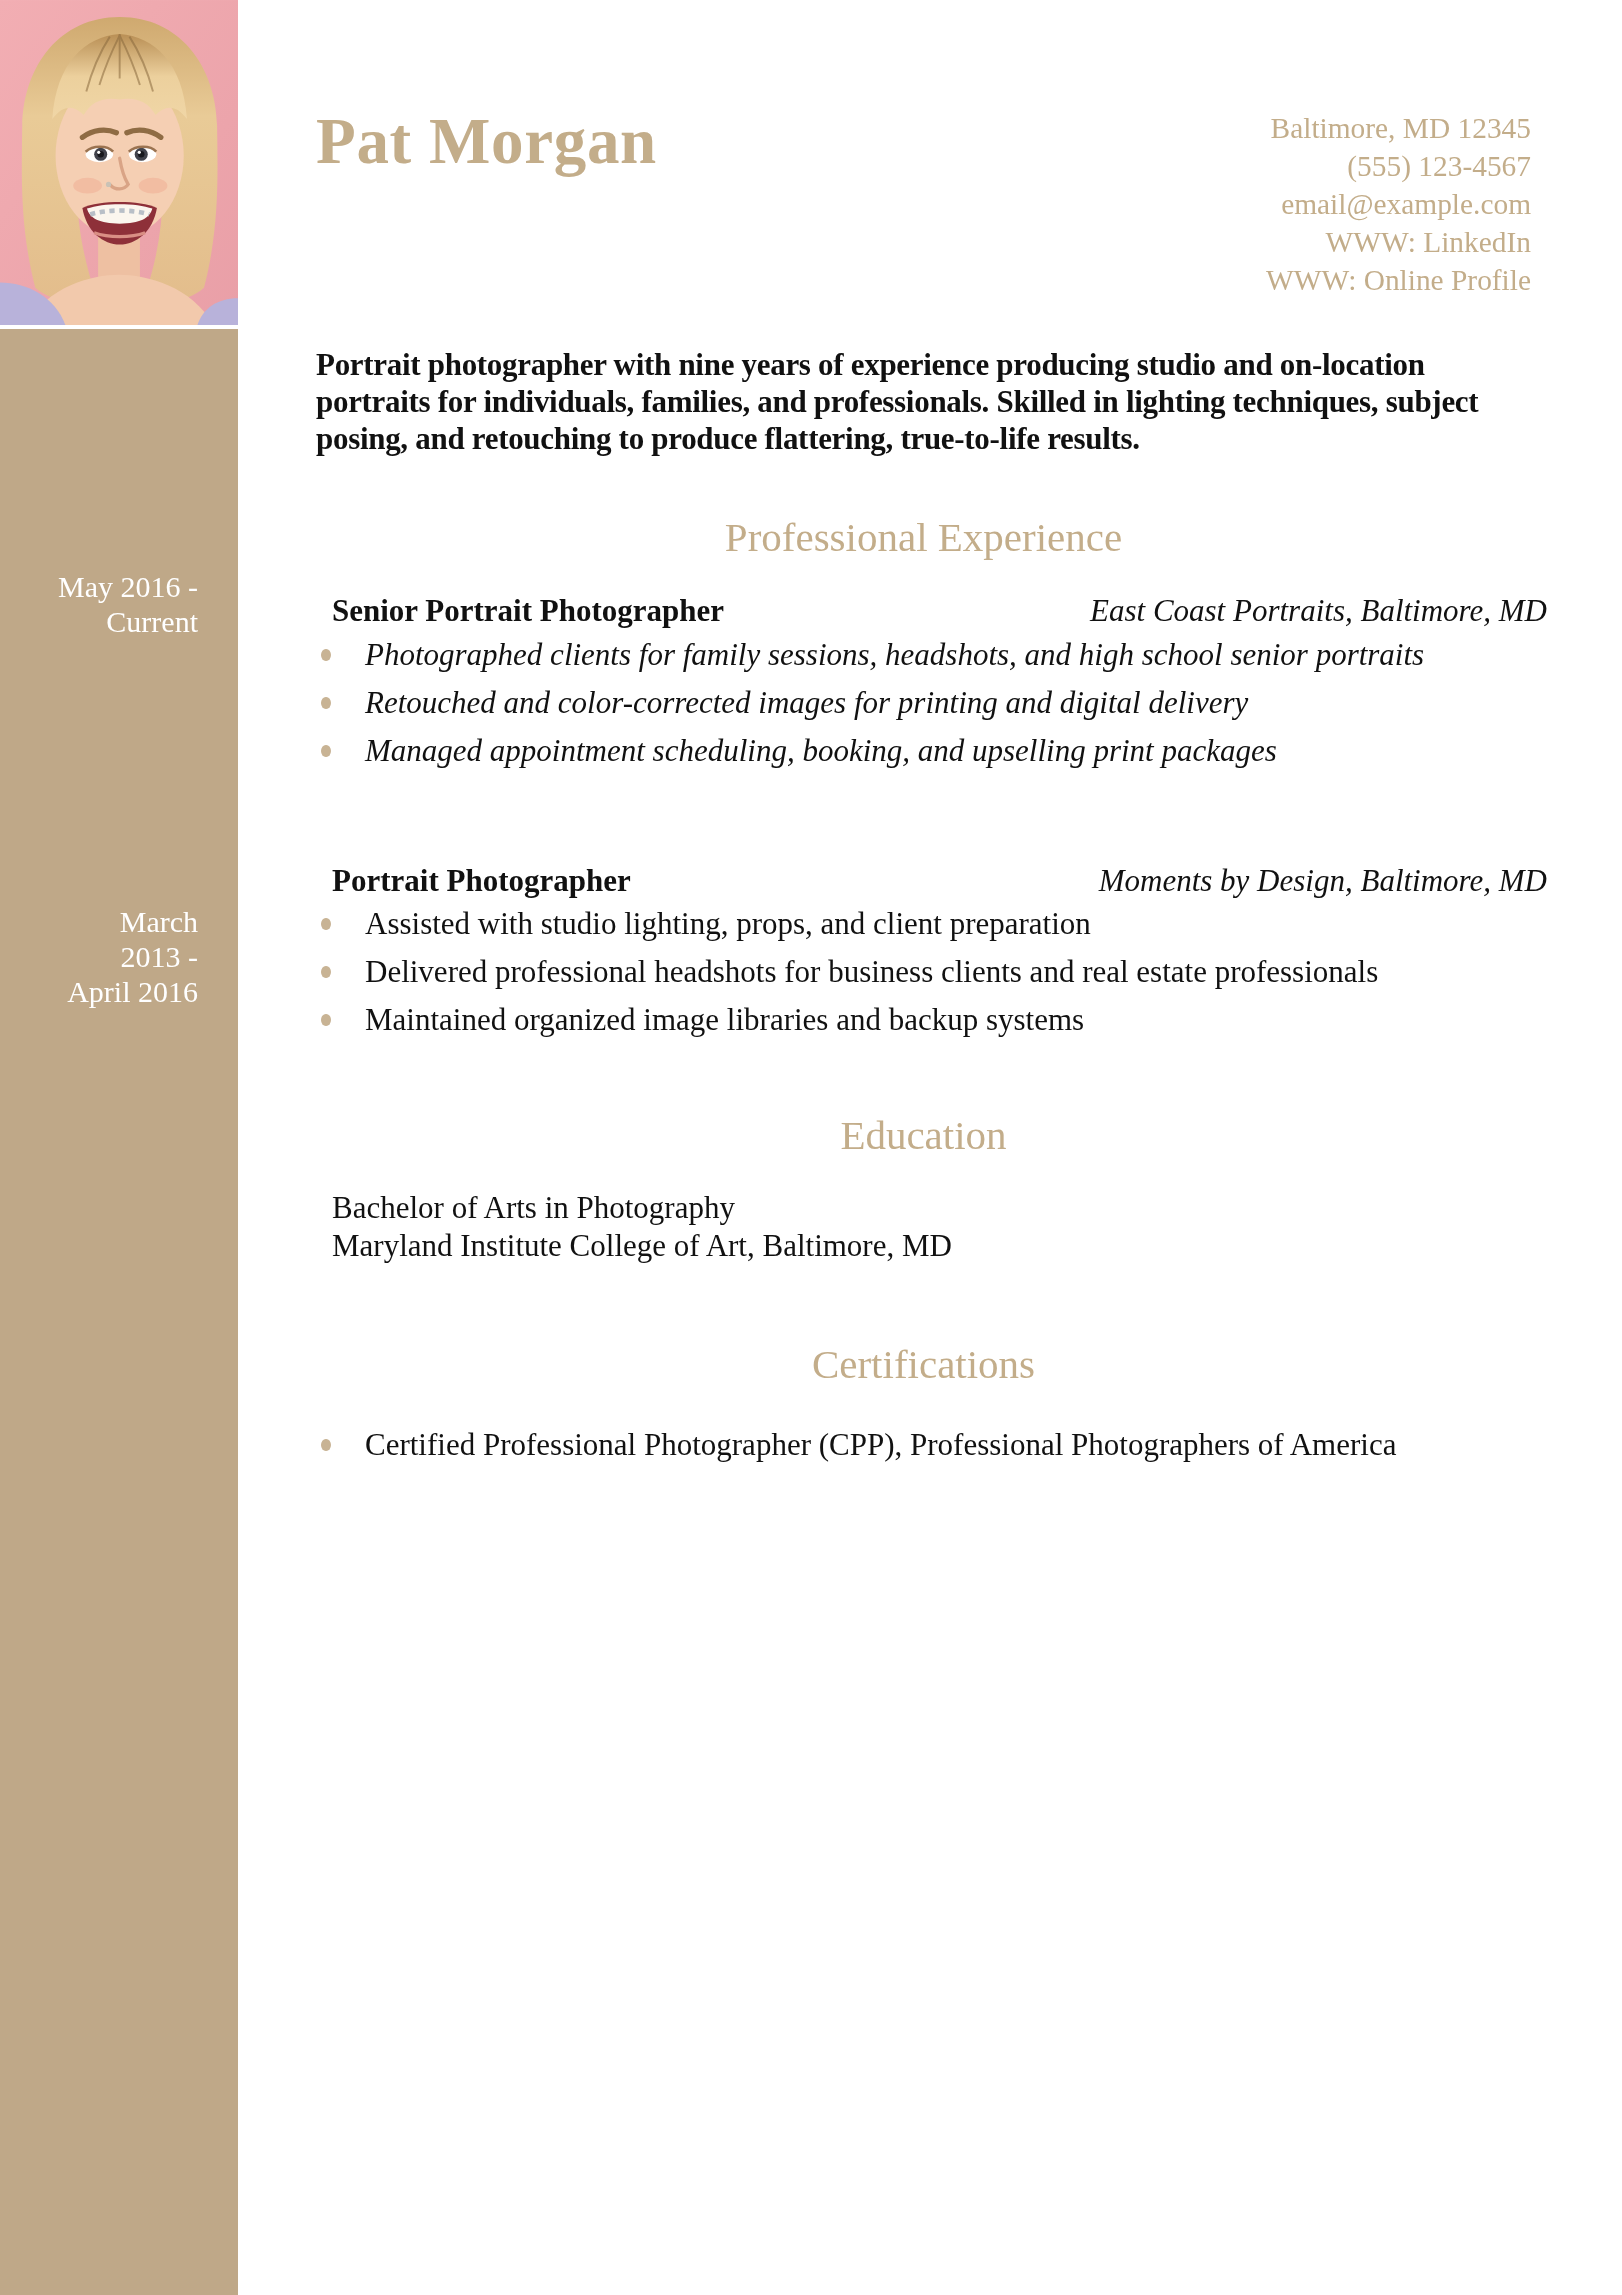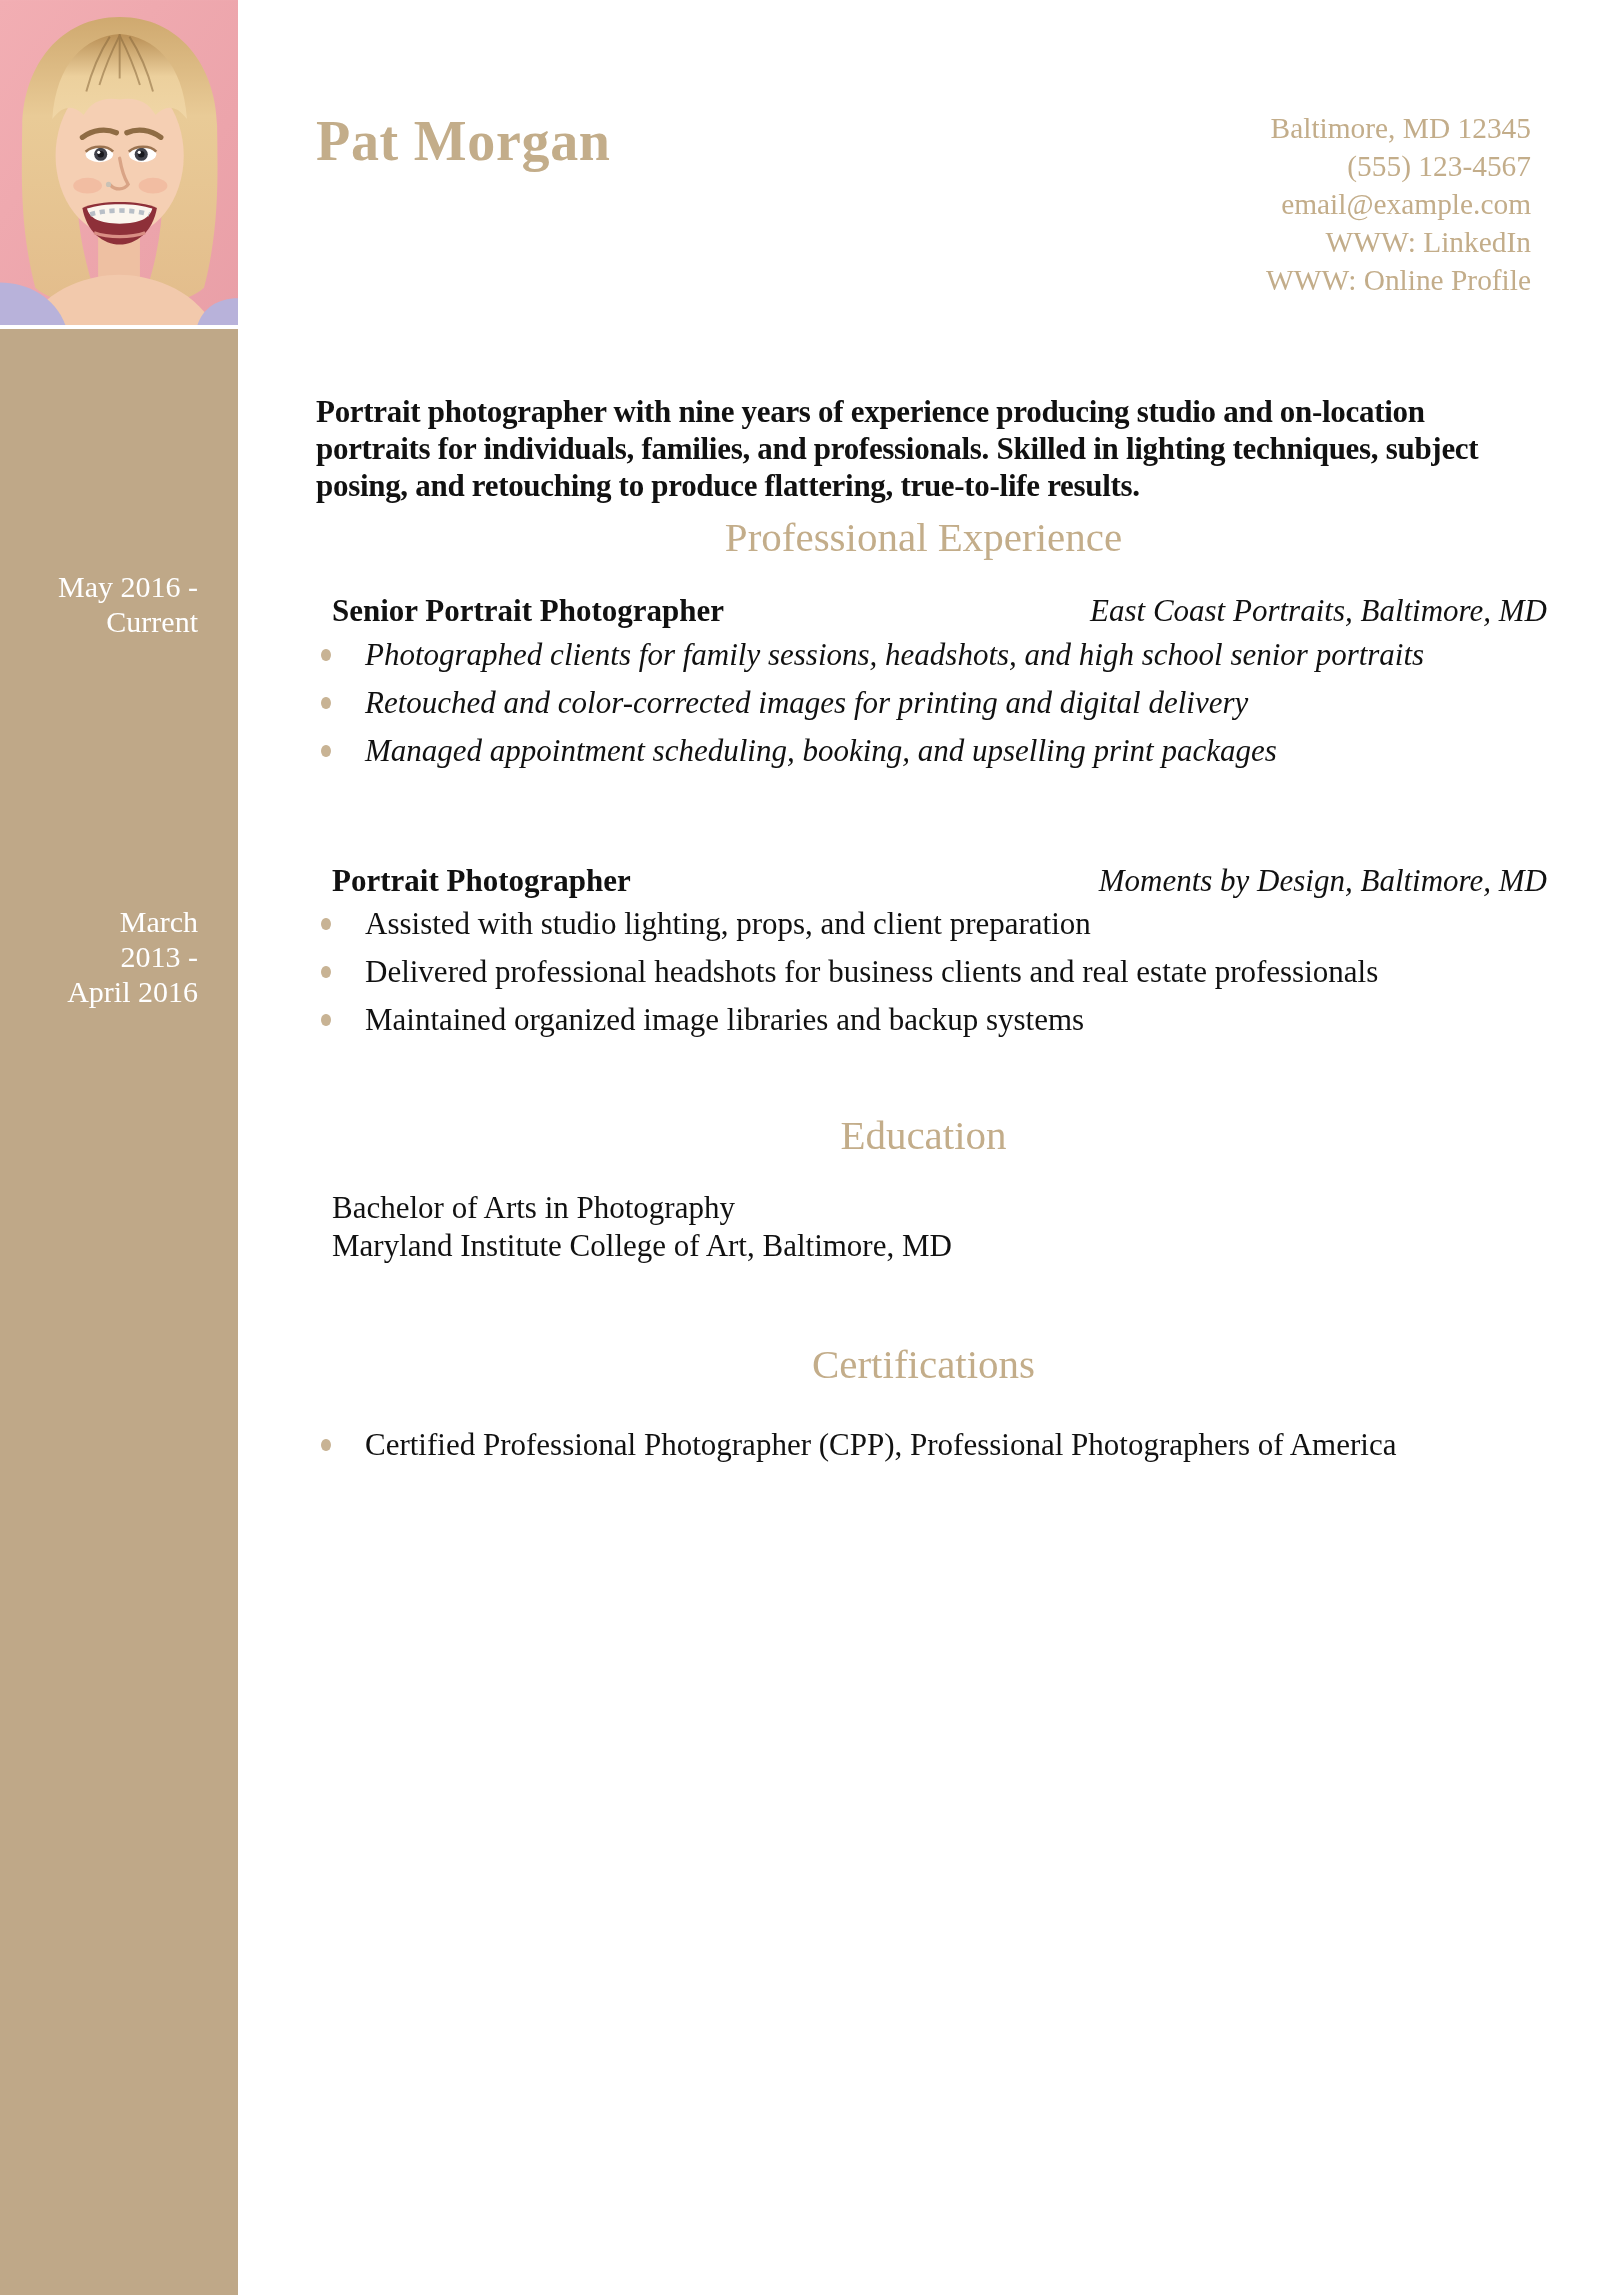--- a/index.html
+++ b/index.html
@@ -18,28 +18,28 @@
   
   .photo{position:absolute;left:0;top:0;width:238px;height:325px;overflow:hidden;}
   .photo svg{display:block;}
   .sidebar{position:absolute;left:0;top:329px;width:238px;height:1966px;background:var(--sidebar-bg);}
   .side-dates{position:absolute;left:0;width:198px;text-align:right;color:var(--date-text);
               font-size:30px;line-height:35px;}
   .side-dates-1{top:569px;}
   .side-dates-2{top:904px;}
 
   
-  .name{position:absolute;left:316px;top:107px;font-size:56px;line-height:68px;font-weight:bold;
+  .name{position:absolute;left:316px;top:107px;font-size:65px;line-height:68px;font-weight:bold;
         color:var(--accent);letter-spacing:0.7px;}
   .contact{position:absolute;right:91px;top:109px;text-align:right;color:var(--accent);
            font-size:29.4px;line-height:38px;}
 
   
   .summary{position:absolute;left:316px;top:346px;width:1218px;font-size:31px;line-height:37px;
-           font-weight:bold;letter-spacing:-0.3px;margin-top:47px;}
+           font-weight:bold;letter-spacing:-0.3px;}
 
   
   .section-heading{position:absolute;left:316px;width:1215px;text-align:center;color:var(--accent);
                    font-size:41px;line-height:43px;font-weight:normal;}
   .heading-experience{top:516px;}
   .heading-education{top:1114px;}
   .heading-certifications{top:1343px;}
 
   
   .job-head{position:absolute;left:332px;width:1215px;font-size:31px;line-height:37px;}

